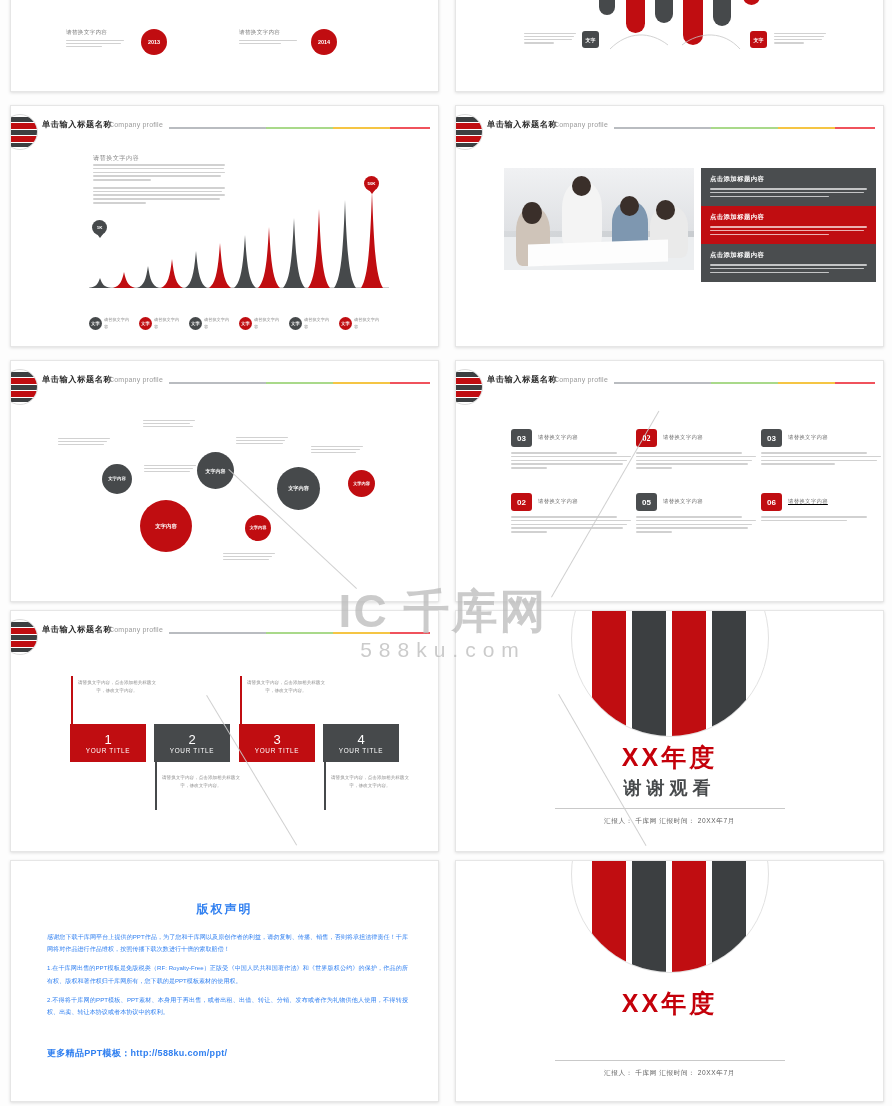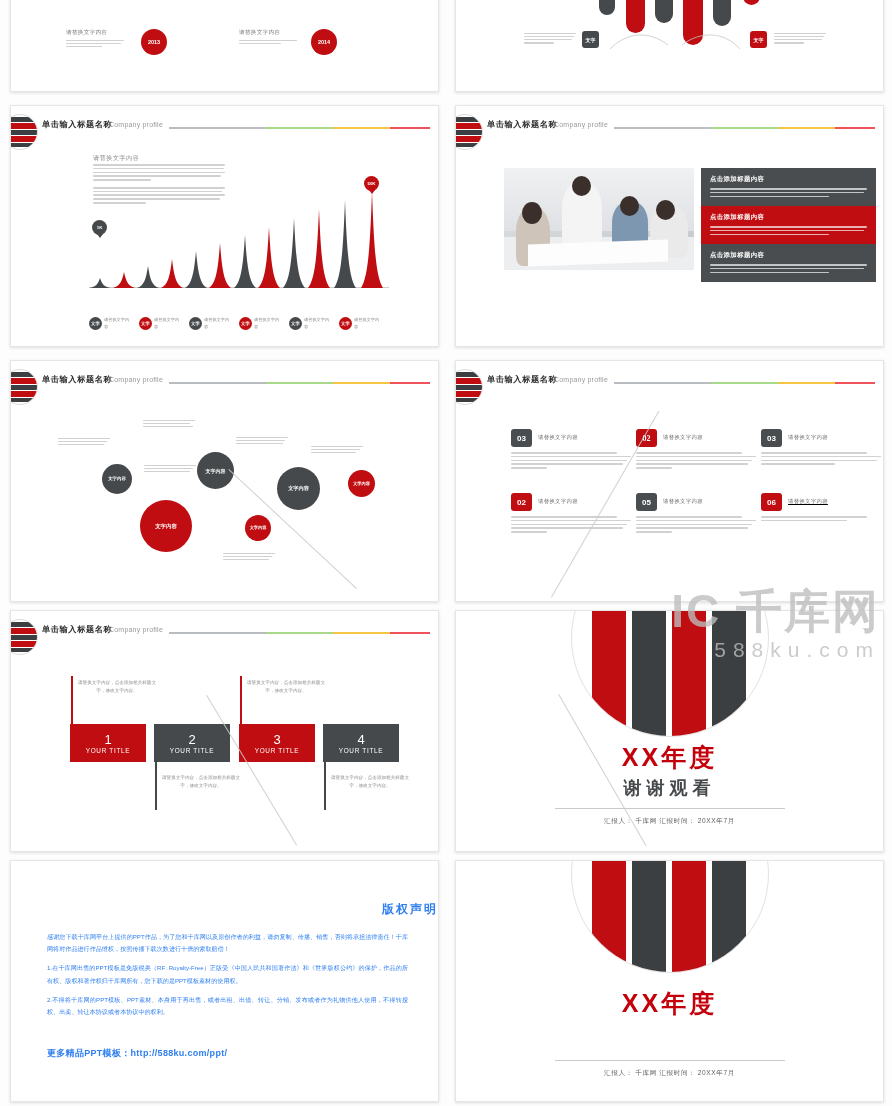--- a/index.html
+++ b/index.html
@@ -168,39 +168,39 @@
     position:absolute;left:0;right:0;text-align:center;
     color:#46494b;font-size:18px;font-weight:bold;letter-spacing:5px;
   }
   .divider{position:absolute;left:50%;transform:translateX(-50%);width:230px;height:1px;background:#c9c9c9;}
   .byline{
     position:absolute;left:0;right:0;text-align:center;
     color:#5e5e5e;font-size:6.6px;letter-spacing:.6px;
   }
 
   
-  .cw{position:absolute;left:0;right:0;text-align:right;color:#2f7ff0;}
+  .cw{position:absolute;left:0;right:0;text-align:center;color:#2f7ff0;}
   .cp-title{top:40px;font-size:12px;font-weight:bold;letter-spacing:2px;}
   .cp-body{
     position:absolute;left:36px;right:30px;top:70px;
     color:#2f7ff0;font-size:6.1px;line-height:2.0;text-align:justify;
   }
   .cp-body p{margin:0 0 7px 0;}
   .cp-link{
     position:absolute;left:36px;top:186px;color:#2f7ff0;
     font-size:9px;font-weight:bold;letter-spacing:.3px;
   }
 
   
   .diag{position:absolute;background:#cbcbcb;height:1px;transform-origin:0 0;opacity:.9;}
 
   
   .wm{
-    position:absolute;left:0;right:12px;top:588px;
-    text-align:right;pointer-events:none;user-select:none;
+    position:absolute;left:0;right:6px;top:588px;
+    text-align:center;pointer-events:none;user-select:none;
   }
   .wm .mark{
     font-size:46px;font-weight:bold;color:#bdbdbd;opacity:.78;letter-spacing:2px;
     display:block;line-height:1;
   }
   .wm .url{
     display:block;font-size:21px;color:#bdbdbd;opacity:.78;letter-spacing:7px;margin-top:4px;
   }
 </style>
 </head>

